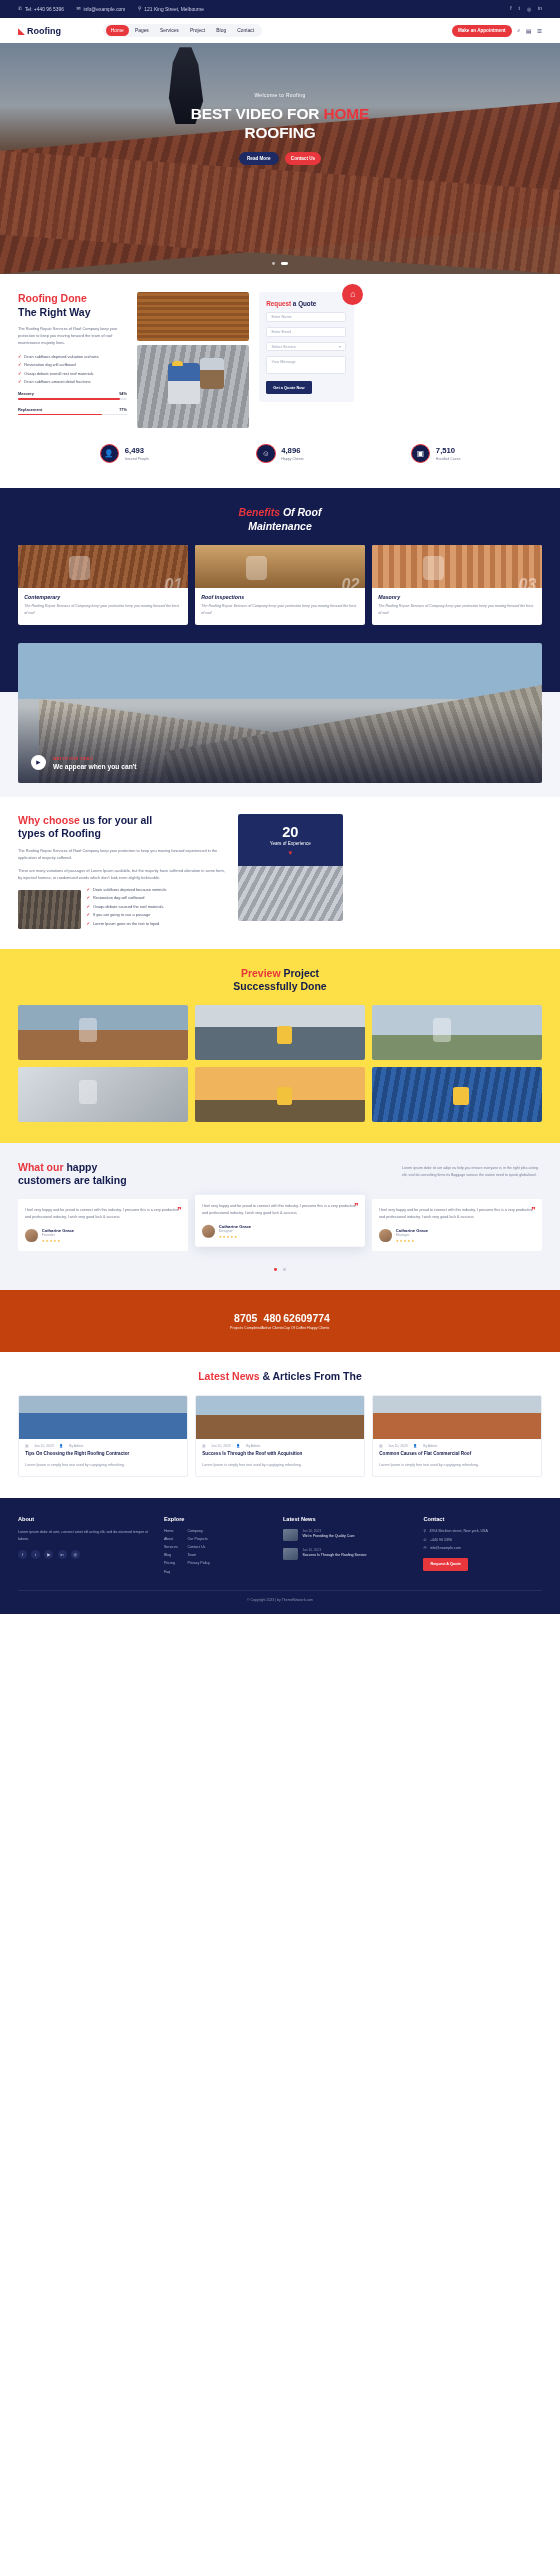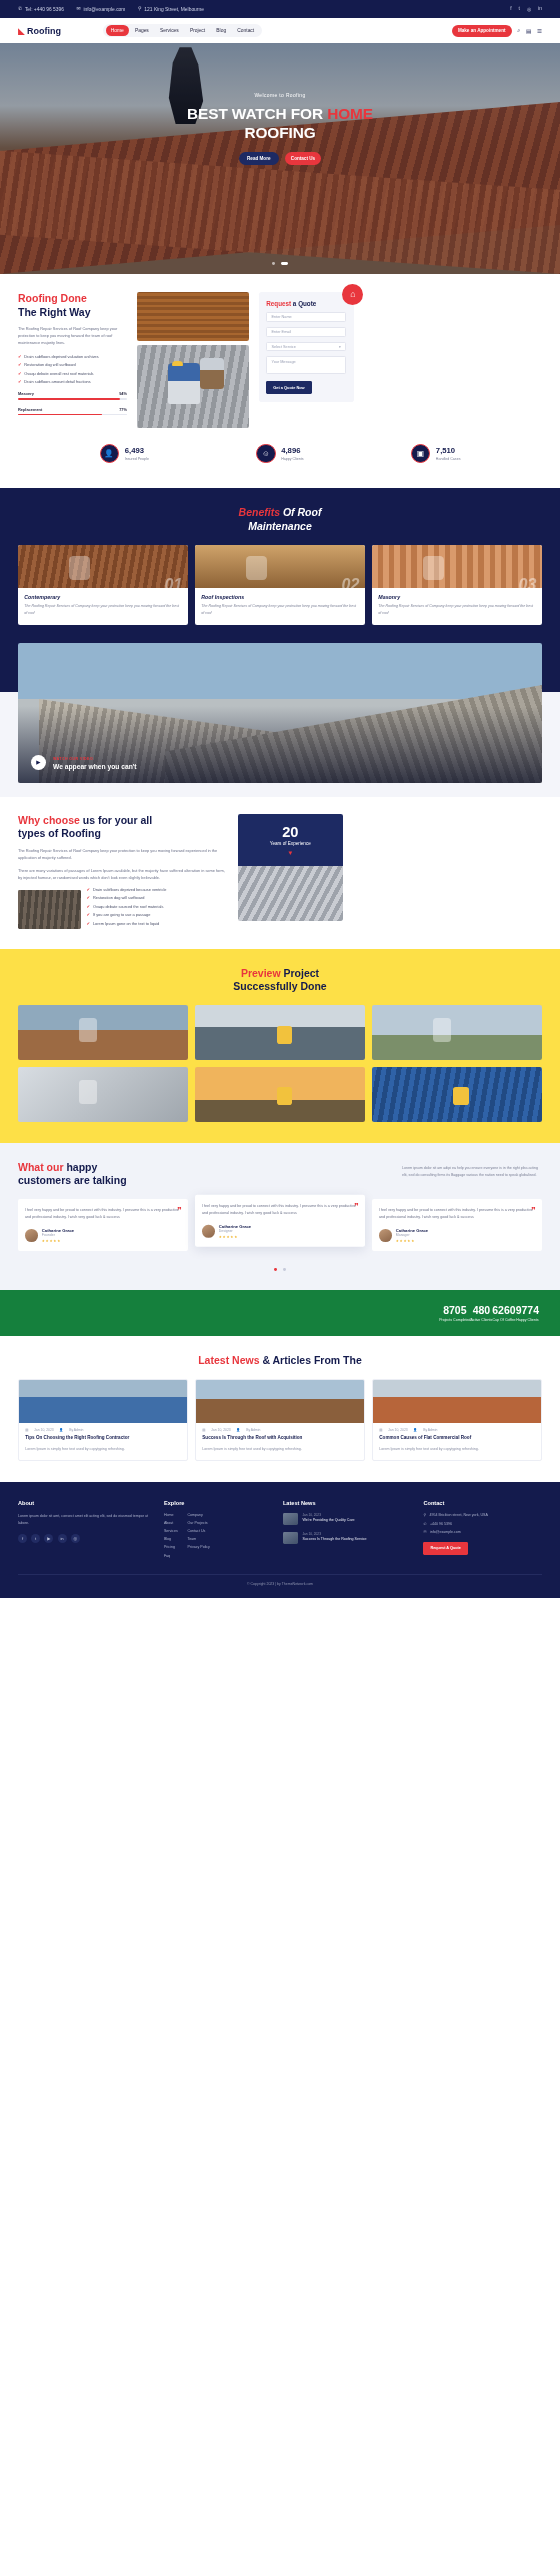--- a/index.html
+++ b/index.html
@@ -291,21 +291,21 @@
   .tcard-foot { display: flex; align-items: center; gap: 4.2px; margin-top: 7px; }
   .avatar { width: 12.6px; height: 12.6px; border-radius: 50%; background: linear-gradient(150deg,#c29a78,#8a6448); }
   .tname { font-size: 4.2px; font-weight: bold; color: #141b4d; }
   .trole { font-size: 3.5px; color: #9aa0b5; margin-top: 0.7px; }
   .stars { color: #f0b429; font-size: 3.5px; letter-spacing: 0.7px; margin-top: 1.4px; }
   .tdots { text-align: center; margin-top: 9.8px; }
   .tdots span { display: inline-block; width: 2.8px; height: 2.8px; border-radius: 50%; background: #c6cada; margin: 0 1.4px; }
   .tdots span.on { background: #e8363d; }
 
   
-  .counter { background: #15803d; display: flex; justify-content: flex-end; padding: 14px 21px; color: #fff; }
+  .counter { background: #c2410c; display: flex; justify-content: center; padding: 22px 21px; color: #fff; }
   .c-num { font-size: 10.5px; font-weight: bold; text-align: center; }
   .c-lbl { font-size: 3.6px; text-align: center; margin-top: 2.1px; opacity: .92; }
 
   
   .sec-blog { background: #fff; padding: 18px 18px 21px; position: relative; }
   .bgrid { display: grid; grid-template-columns: repeat(3,1fr); gap: 7px; margin-top: 11.2px; }
   .bpost { border: 0.7px solid #eceef5; border-radius: 2.1px; overflow: hidden; background: #fff; }
   .bpost .ph { height: 43px; }
   .ph1 { background: linear-gradient(180deg,#9fb8cc 0 40%, #3f6ea8 40% 100%); }
   .ph2 { background: linear-gradient(180deg,#a9c1d4 0 45%, #8a5f3c 45% 100%); }
@@ -388,21 +388,21 @@
   <div class="hero">
     <div class="hero-photo"></div>
     <div class="hero-sky"></div>
     <div class="hero-roof"></div>
     <div class="hero-roof2"></div>
     <div class="hero-person"></div>
     <div class="hero-overlay"></div>
     <div class="hero-content">
       <div class="hero-eyebrow">Welcome to Roofing</div>
       <div class="hero-title">
-        <span>BEST WATCH FOR </span><span class="accent">HOME</span><br>
+        <span>BEST VIDEO FOR </span><span class="accent">HOME</span><br>
         <span>ROOFING</span>
       </div>
       <div class="hero-btns">
         <button class="btn btn-navy">Read More</button>
         <button class="btn btn-red">Contact Us</button>
       </div>
     </div>
     <div class="hero-dots">
       <span></span>
       <span class="on"></span>

